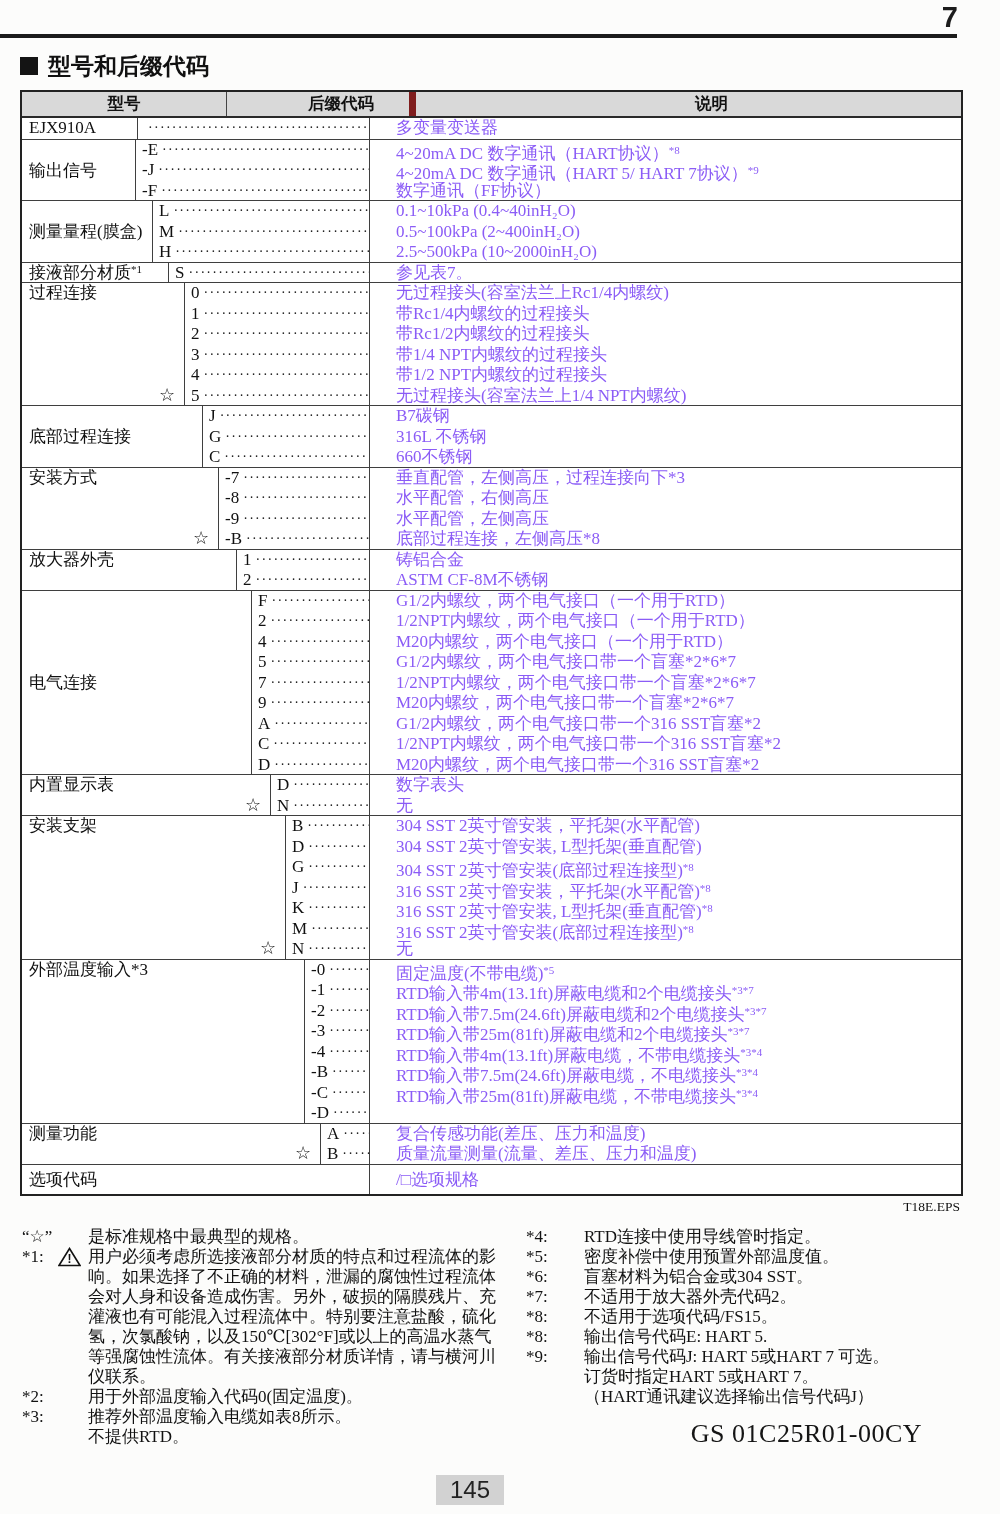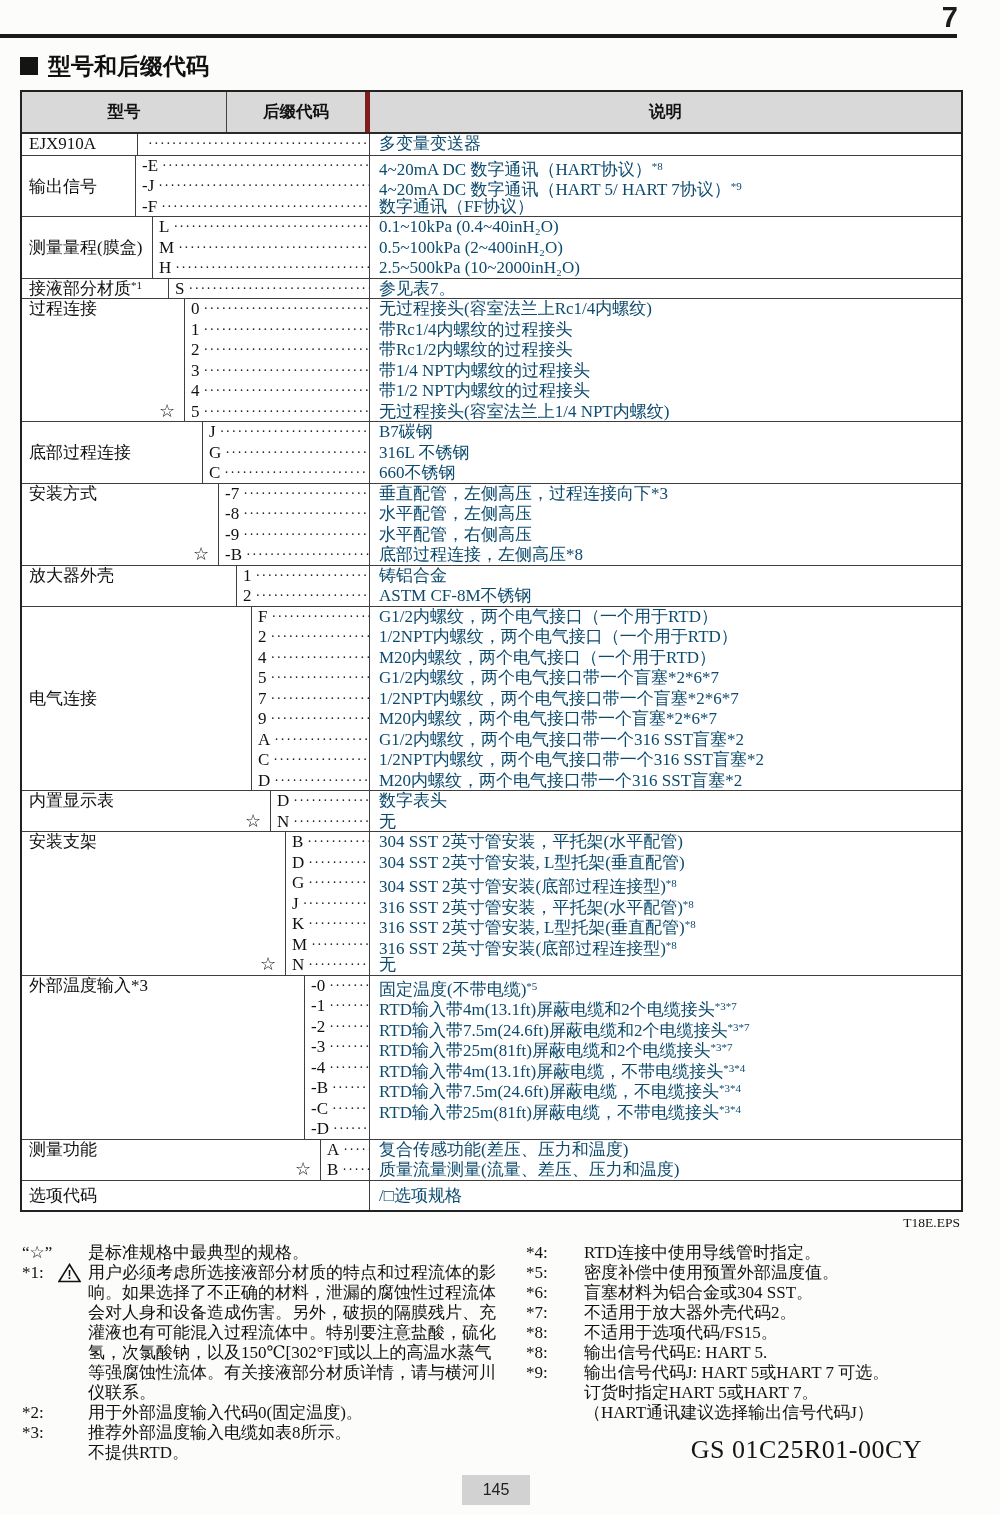--- a/index.html
+++ b/index.html
@@ -9,60 +9,60 @@
   .topbar{height:34px;position:relative;}
   .pageno-top{position:absolute;right:42px;top:2px;font-family:"Liberation Sans",sans-serif;
               font-weight:bold;font-size:29px;line-height:30px;color:#1c1c1c;}
   .head-rule{height:4px;background:#1b1b1b;margin-right:43px;}
   
   .sect-title{margin:13px 0 0 20px;font-family:"Liberation Sans",sans-serif;font-weight:bold;
               font-size:23px;color:#111;display:flex;align-items:center;height:30px;}
   .sqmark{width:18px;height:18px;background:#141414;display:inline-block;margin-right:10px;flex:none;}
   
   .mtable{margin:9px 20px 0 20px;width:943px;border:2px solid #222;background:#fff;box-sizing:border-box;}
-  .thead{display:flex;height:42px;background:#d9d9d9;border-bottom:2px solid #2a2a2a;
-         font-family:"Liberation Sans",sans-serif;font-weight:bold;font-size:16.5px;box-sizing:border-box;}
+  .thead{display:flex;height:26px;background:#d9d9d9;border-bottom:2px solid #2a2a2a;
+         font-family:"Liberation Sans",sans-serif;font-weight:bold;font-size:16.5px;box-sizing:border-box;gap:46px;}
   .th{display:flex;align-items:center;justify-content:center;box-sizing:border-box;}
   .th1{width:205px;border-right:1px solid #444;}
-  .th2{width:143px;border-right:5px solid #7f1d1d;text-align:right;}
+  .th2{width:143px;border-right:7px solid #7f1d1d;text-align:right;}
   .th3{flex:1;}
   .grow{display:flex;border-top:1px solid #3f3f3f;box-sizing:border-box;}
   .grow.first{border-top:none;}
   .lcell{position:relative;width:348px;flex:none;border-right:1px solid #3f3f3f;box-sizing:border-box;}
   .glabel{position:absolute;left:7px;white-space:nowrap;font-size:17px;color:#111;}
   .glabel.center{top:50%;transform:translateY(-50%);}
   .glabel.top{top:0;line-height:20.5px;}
   .gsub{position:absolute;top:0;bottom:0;right:0;border-left:1px solid #3f3f3f;box-sizing:border-box;}
   .gline{display:flex;height:20.5px;line-height:20.5px;overflow:hidden;}
   .gcode{padding-left:6px;font-size:17px;white-space:pre;color:#111;flex:none;}
   .dots{flex:1;overflow:hidden;white-space:nowrap;font-size:14px;letter-spacing:1.3px;
         color:#1c1c1c;padding:0 4px;}
   .gstar{position:absolute;font-size:18px;line-height:21px;color:#111;}
   .dcell{flex:1;padding-left:9px;overflow:hidden;}
-  .dline{height:20.5px;line-height:20.5px;font-size:17px;white-space:nowrap;color:#0c4a6e;}
+  .dline{height:20.5px;line-height:20.5px;font-size:17px;white-space:nowrap;color:#8b5cf6;margin-left:17px;}
   .sp{font-size:11px;vertical-align:5px;letter-spacing:0;}
   .grow.tall .gline,.grow.tall .dline{height:30px;line-height:30px;}
   
   .eps{margin:3px 40px 0 0;text-align:right;font-size:13.5px;color:#111;}
   
   .notes{display:flex;margin:12px 38px 0 22px;font-size:17px;}
   .ncol-left{width:478px;flex:none;}
   .ncol-right{flex:1;padding-left:26px;box-sizing:border-box;}
   .nrow{display:flex;line-height:20px;}
   .nsym{width:66px;flex:none;font-size:17px;}
   .nref{width:36px;flex:none;}
   .nref2{width:58px;flex:none;}
   .nicon{width:30px;flex:none;}
   .ntext{flex:1;white-space:pre-line;}
   .warn-svg{display:inline-block;vertical-align:-3px;}
   
   .gsnum{text-align:right;margin:12px 40px 0 0;font-size:26px;letter-spacing:0.5px;color:#151515;}
-  .pageno-bottom{position:absolute;left:462px;top:1475px;width:68px;height:30px;background:#d2d2d2;
+  .pageno-bottom{position:absolute;left:436px;top:1475px;width:68px;height:30px;background:#d2d2d2;
                  display:flex;align-items:center;justify-content:center;
-                 font-family:"Liberation Sans",sans-serif;font-size:16px;color:#222;}
+                 font-family:"Liberation Sans",sans-serif;font-size:24px;color:#222;}
 </style>
 </head>
 <body>
 
 <div class="page">
 
   <div class="topbar">
     <span class="pageno-top">7</span>
   </div>
   <div class="head-rule"></div>
@@ -237,22 +237,22 @@
               </div>
               <div class="gline">
                 <span class="gcode">-B</span>
                 <span class="dots">··································································································································</span>
               </div>
             </div>
             <span class="gstar" style="left: 171px; top: 60.5px;">☆</span>
           </div>
           <div class="dcell">
             <div class="dline"><span>垂直配管，左侧高压，过程连接向下*3</span></div>
+            <div class="dline"><span>水平配管，右侧高压</span></div>
             <div class="dline"><span>水平配管，左侧高压</span></div>
-            <div class="dline"><span>水平配管，右侧高压</span></div>
             <div class="dline"><span>底部过程连接，左侧高压*8</span></div>
           </div>
         </div>
         <div class="grow" style="height: 41px;">
           <div class="lcell">
             <div class="glabel top"><span>放大器外壳</span></div>
             <div class="gsub" style="left: 214px;">
               <div class="gline">
                 <span class="gcode">1</span>
                 <span class="dots">··································································································································</span>

